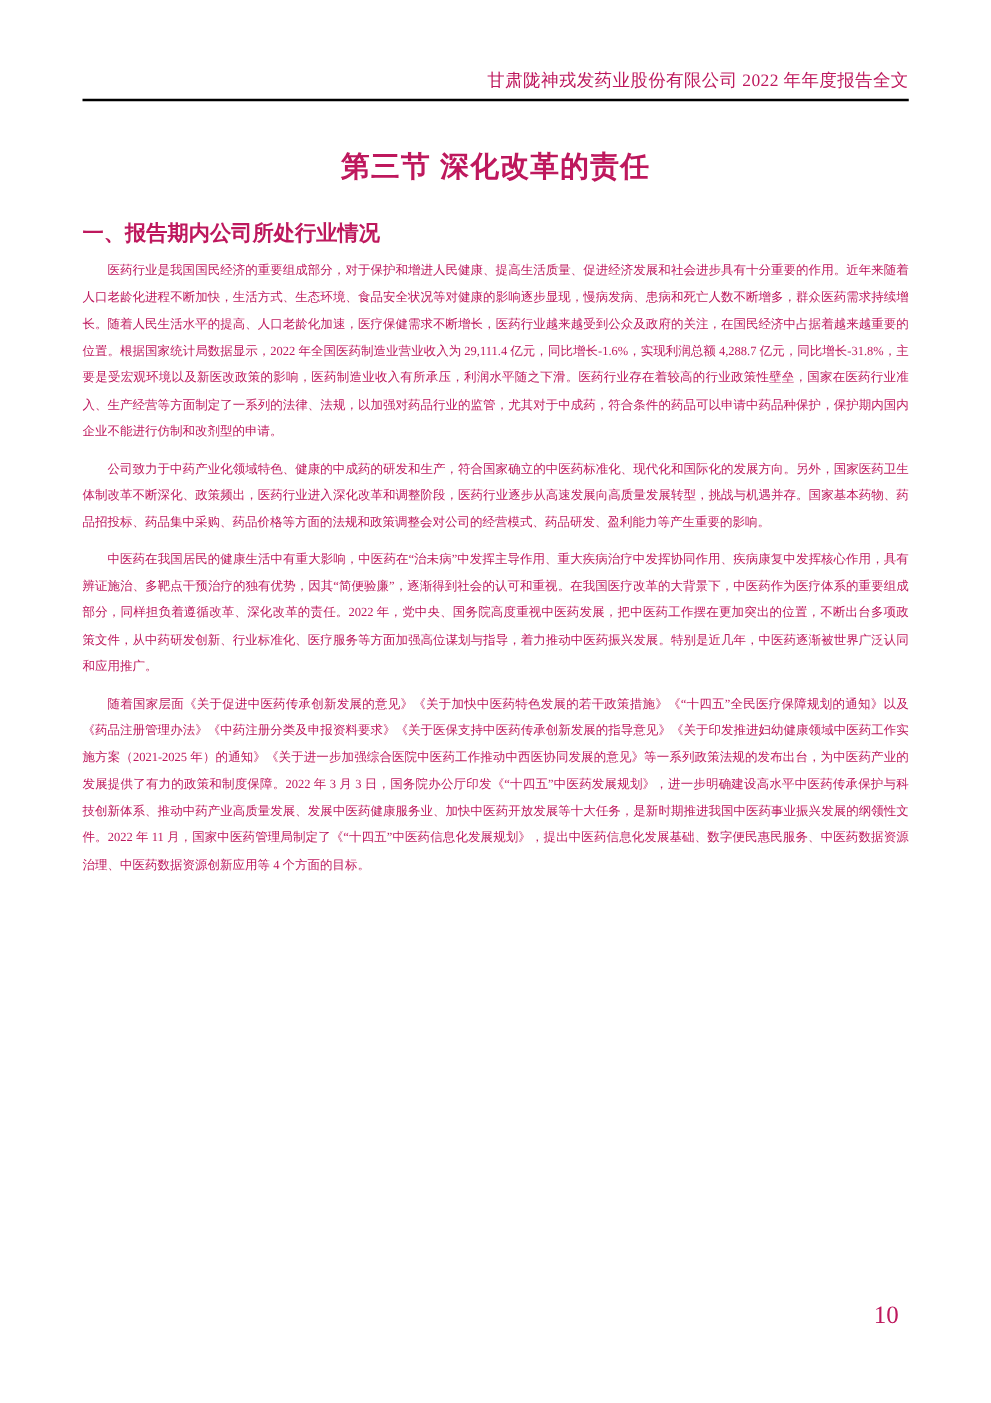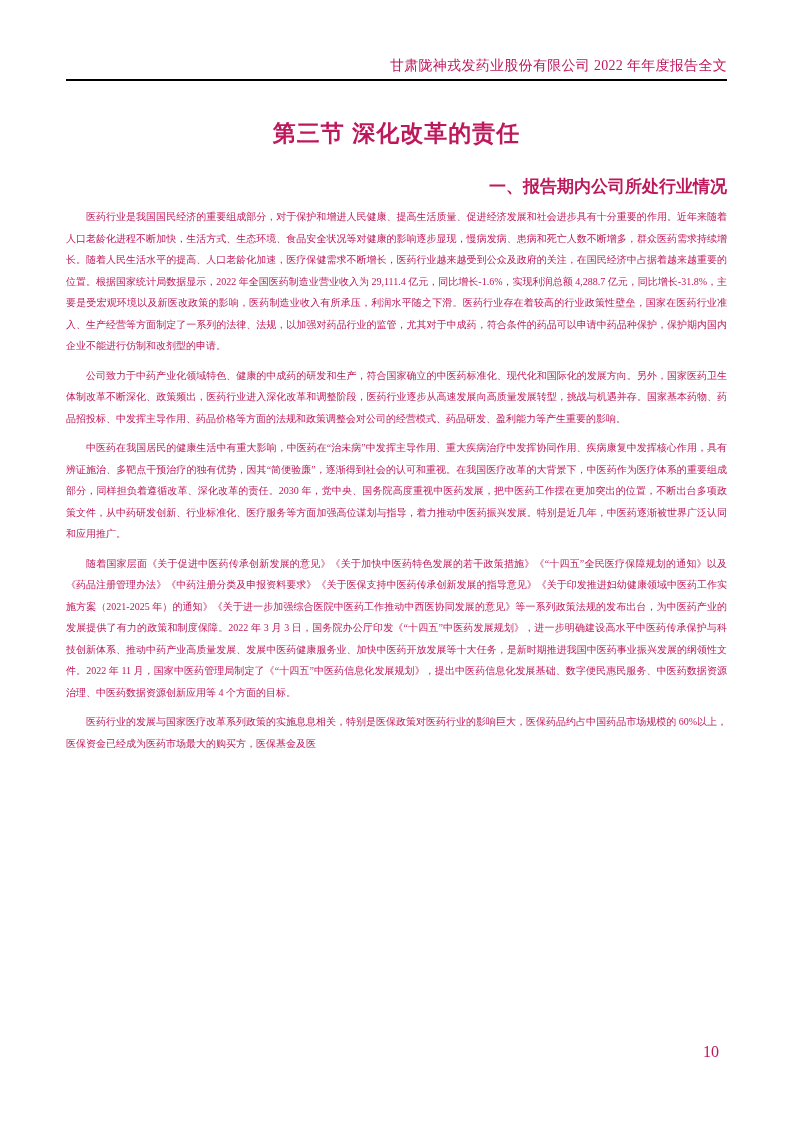--- a/index.html
+++ b/index.html
@@ -38,66 +38,64 @@
     font-family: "Liberation Sans", "DejaVu Sans", sans-serif;
     letter-spacing: 1px;
     line-height: 30px;
   }
   .section-heading {
     margin-top: 27px;
     font-size: 17px;
     font-weight: 700;
     font-family: "Liberation Sans", "DejaVu Sans", sans-serif;
     line-height: 23px;
-    text-align: right;
   }
   .subsection-heading {
     margin-top: 16px;
     font-size: 14.5px;
     font-weight: 400;
     text-indent: 2em;
     line-height: 21.5px;
   }
   .para {
     margin-top: 8px;
     font-size: 10px;
     line-height: 21.5px;
     text-align: justify;
     text-justify: inter-ideograph;
     text-indent: 2em;
   }
   .page-number {
     position: absolute;
     top: 1040px;
     right: 74px;
-    font-size: 16px;
+    font-size: 20px;
     line-height: 16px;
   }
 </style>
 </head>
 <body>
 
 <div class="page">
   <div class="content">
 
     <div class="header-text">甘肃陇神戎发药业股份有限公司 2022 年年度报告全文</div>
     <hr class="header-rule">
 
     <div class="chapter-title">第三节 深化改革的责任</div>
 
     <div class="section-heading">一、报告期内公司所处行业情况</div>
 
 
     <p class="para">医药行业是我国国民经济的重要组成部分，对于保护和增进人民健康、提高生活质量、促进经济发展和社会进步具有十分重要的作用。近年来随着人口老龄化进程不断加快，生活方式、生态环境、食品安全状况等对健康的影响逐步显现，慢病发病、患病和死亡人数不断增多，群众医药需求持续增长。随着人民生活水平的提高、人口老龄化加速，医疗保健需求不断增长，医药行业越来越受到公众及政府的关注，在国民经济中占据着越来越重要的位置。根据国家统计局数据显示，2022 年全国医药制造业营业收入为 29,111.4 亿元，同比增长-1.6%，实现利润总额 4,288.7 亿元，同比增长-31.8%，主要是受宏观环境以及新医改政策的影响，医药制造业收入有所承压，利润水平随之下滑。医药行业存在着较高的行业政策性壁垒，国家在医药行业准入、生产经营等方面制定了一系列的法律、法规，以加强对药品行业的监管，尤其对于中成药，符合条件的药品可以申请中药品种保护，保护期内国内企业不能进行仿制和改剂型的申请。</p>
 
-    <p class="para">公司致力于中药产业化领域特色、健康的中成药的研发和生产，符合国家确立的中医药标准化、现代化和国际化的发展方向。另外，国家医药卫生体制改革不断深化、政策频出，医药行业进入深化改革和调整阶段，医药行业逐步从高速发展向高质量发展转型，挑战与机遇并存。国家基本药物、药品招投标、中发挥主导作用、药品价格等方面的法规和政策调整会对公司的经营模式、药品研发、盈利能力等产生重要的影响。</p>
+    <p class="para">公司致力于中药产业化领域特色、健康的中成药的研发和生产，符合国家确立的中医药标准化、现代化和国际化的发展方向。另外，国家医药卫生体制改革不断深化、政策频出，医药行业进入深化改革和调整阶段，医药行业逐步从高速发展向高质量发展转型，挑战与机遇并存。国家基本药物、药品招投标、药品集中采购、药品价格等方面的法规和政策调整会对公司的经营模式、药品研发、盈利能力等产生重要的影响。</p>
 
 
-    <p class="para">中医药在我国居民的健康生活中有重大影响，中医药在“治未病”中发挥主导作用、重大疾病治疗中发挥协同作用、疾病康复中发挥核心作用，具有辨证施治、多靶点干预治疗的独有优势，因其“简便验廉”，逐渐得到社会的认可和重视。在我国医疗改革的大背景下，中医药作为医疗体系的重要组成部分，同样担负着遵循改革、深化改革的责任。2030 年，党中央、国务院高度重视中医药发展，把中医药工作摆在更加突出的位置，不断出台多项政策文件，从中药研发创新、行业标准化、医疗服务等方面加强高位谋划与指导，着力推动中医药振兴发展。特别是近几年，中医药逐渐被世界广泛认同和应用推广。</p>
+    <p class="para">中医药在我国居民的健康生活中有重大影响，中医药在“治未病”中发挥主导作用、重大疾病治疗中发挥协同作用、疾病康复中发挥核心作用，具有辨证施治、多靶点干预治疗的独有优势，因其“简便验廉”，逐渐得到社会的认可和重视。在我国医疗改革的大背景下，中医药作为医疗体系的重要组成部分，同样担负着遵循改革、深化改革的责任。2022 年，党中央、国务院高度重视中医药发展，把中医药工作摆在更加突出的位置，不断出台多项政策文件，从中药研发创新、行业标准化、医疗服务等方面加强高位谋划与指导，着力推动中医药振兴发展。特别是近几年，中医药逐渐被世界广泛认同和应用推广。</p>
 
     <p class="para">随着国家层面《关于促进中医药传承创新发展的意见》《关于加快中医药特色发展的若干政策措施》《“十四五”全民医疗保障规划的通知》以及《药品注册管理办法》《中药注册分类及申报资料要求》《关于医保支持中医药传承创新发展的指导意见》《关于印发推进妇幼健康领域中医药工作实施方案（2021-2025 年）的通知》《关于进一步加强综合医院中医药工作推动中西医协同发展的意见》等一系列政策法规的发布出台，为中医药产业的发展提供了有力的政策和制度保障。2022 年 3 月 3 日，国务院办公厅印发《“十四五”中医药发展规划》，进一步明确建设高水平中医药传承保护与科技创新体系、推动中药产业高质量发展、发展中医药健康服务业、加快中医药开放发展等十大任务，是新时期推进我国中医药事业振兴发展的纲领性文件。2022 年 11 月，国家中医药管理局制定了《“十四五”中医药信息化发展规划》，提出中医药信息化发展基础、数字便民惠民服务、中医药数据资源治理、中医药数据资源创新应用等 4 个方面的目标。</p>
 
-    <p class="para">医药行业的发展与国家医疗改革系列政策的实施息息相关，特别是医保政策对医药行业的影响巨大，医保药品约占中国药品市场规模的 60%以上，医保资金已经成为医药市场最大的购买方，医保基金及医</p>
 
   </div>
 
   <div class="page-number">10</div>
 </div>
 
 </body></html>

